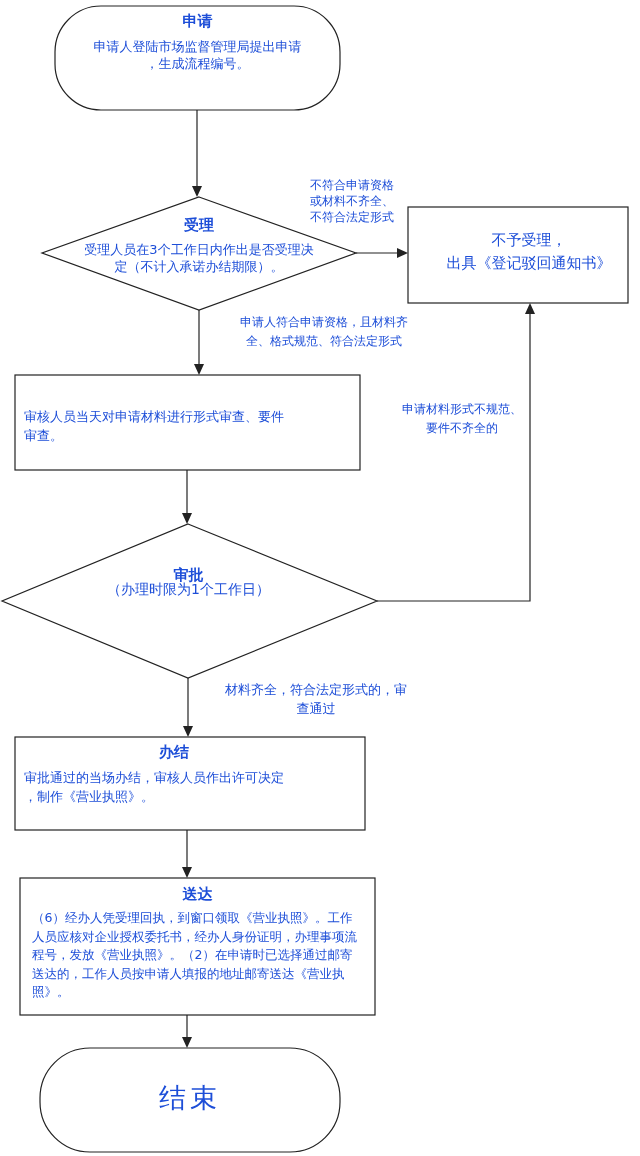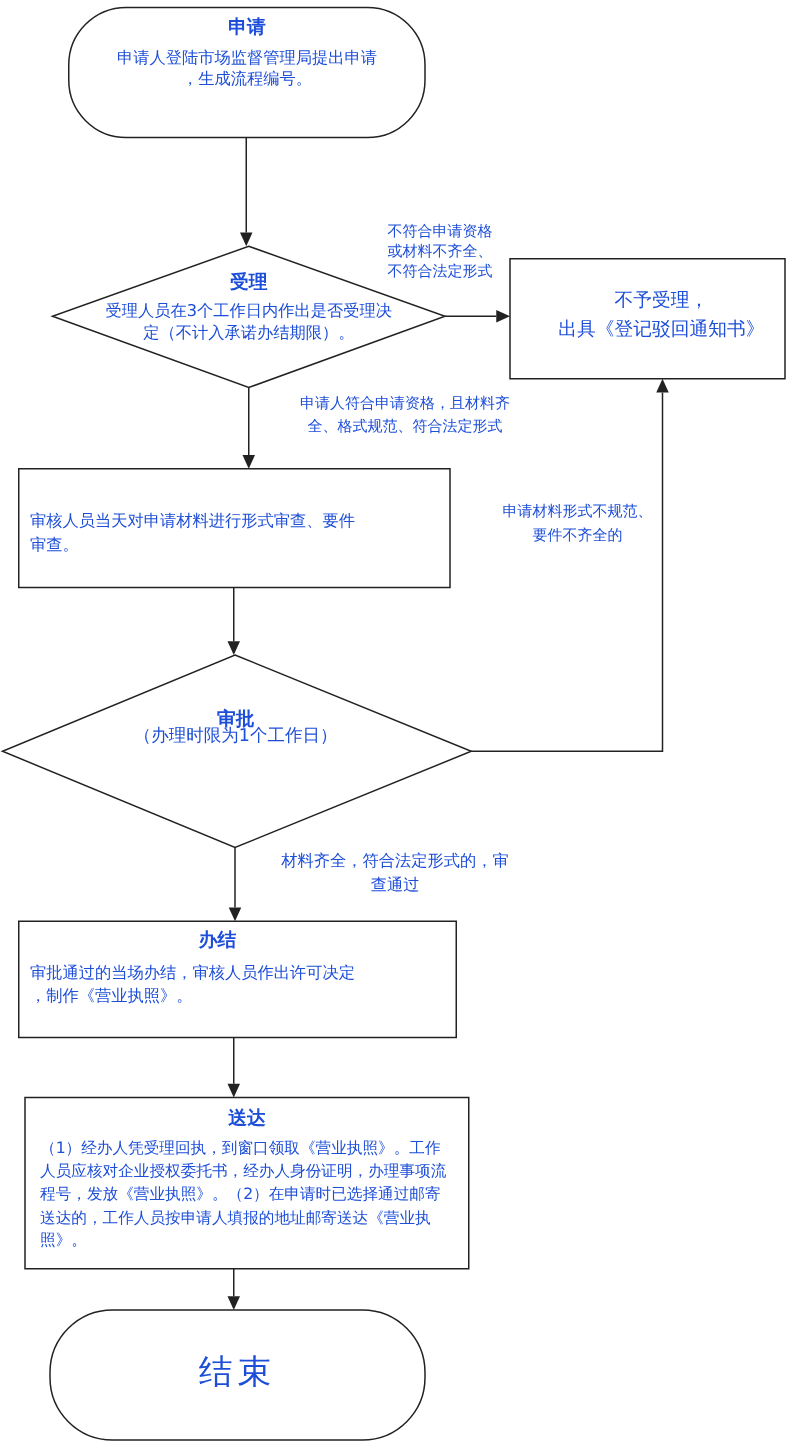--- a/index.html
+++ b/index.html
@@ -99,17 +99,17 @@
   <div class="txt center sub-14" style="left:2px;top:580px;width:373px;">（办理时限为1个工作日）</div>
 
   <div class="txt center lbl-13" style="left:196px;top:680px;width:240px;">材料齐全，符合法定形式的，审
 查通过</div>
 
   <div class="txt center node-title" style="left:15px;top:743px;width:318px;">办结</div>
   <div class="txt left body-13w" style="left:24px;top:769px;width:336px;">审批通过的当场办结，审核人员作出许可决定
 ，制作《营业执照》。</div>
 
   <div class="txt center node-title" style="left:20px;top:885px;width:355px;">送达</div>
-  <div class="txt left body-12" style="left:32px;top:909px;width:328px;">（1）经办人凭受理回执，到窗口领取《营业执照》。工作人员应核对企业授权委托书，经办人身份证明，办理事项流程号，发放《营业执照》。（2）在申请时已选择通过邮寄送达的，工作人员按申请人填报的地址邮寄送达《营业执照》。</div>
+  <div class="txt left body-12" style="left:32px;top:909px;width:328px;">（6）经办人凭受理回执，到窗口领取《营业执照》。工作人员应核对企业授权委托书，经办人身份证明，办理事项流程号，发放《营业执照》。（2）在申请时已选择通过邮寄送达的，工作人员按申请人填报的地址邮寄送达《营业执照》。</div>
 
   <div class="txt center end-title" style="left:40px;top:1082px;width:300px;">结束</div>
 
 </div>
 
 </body></html>

